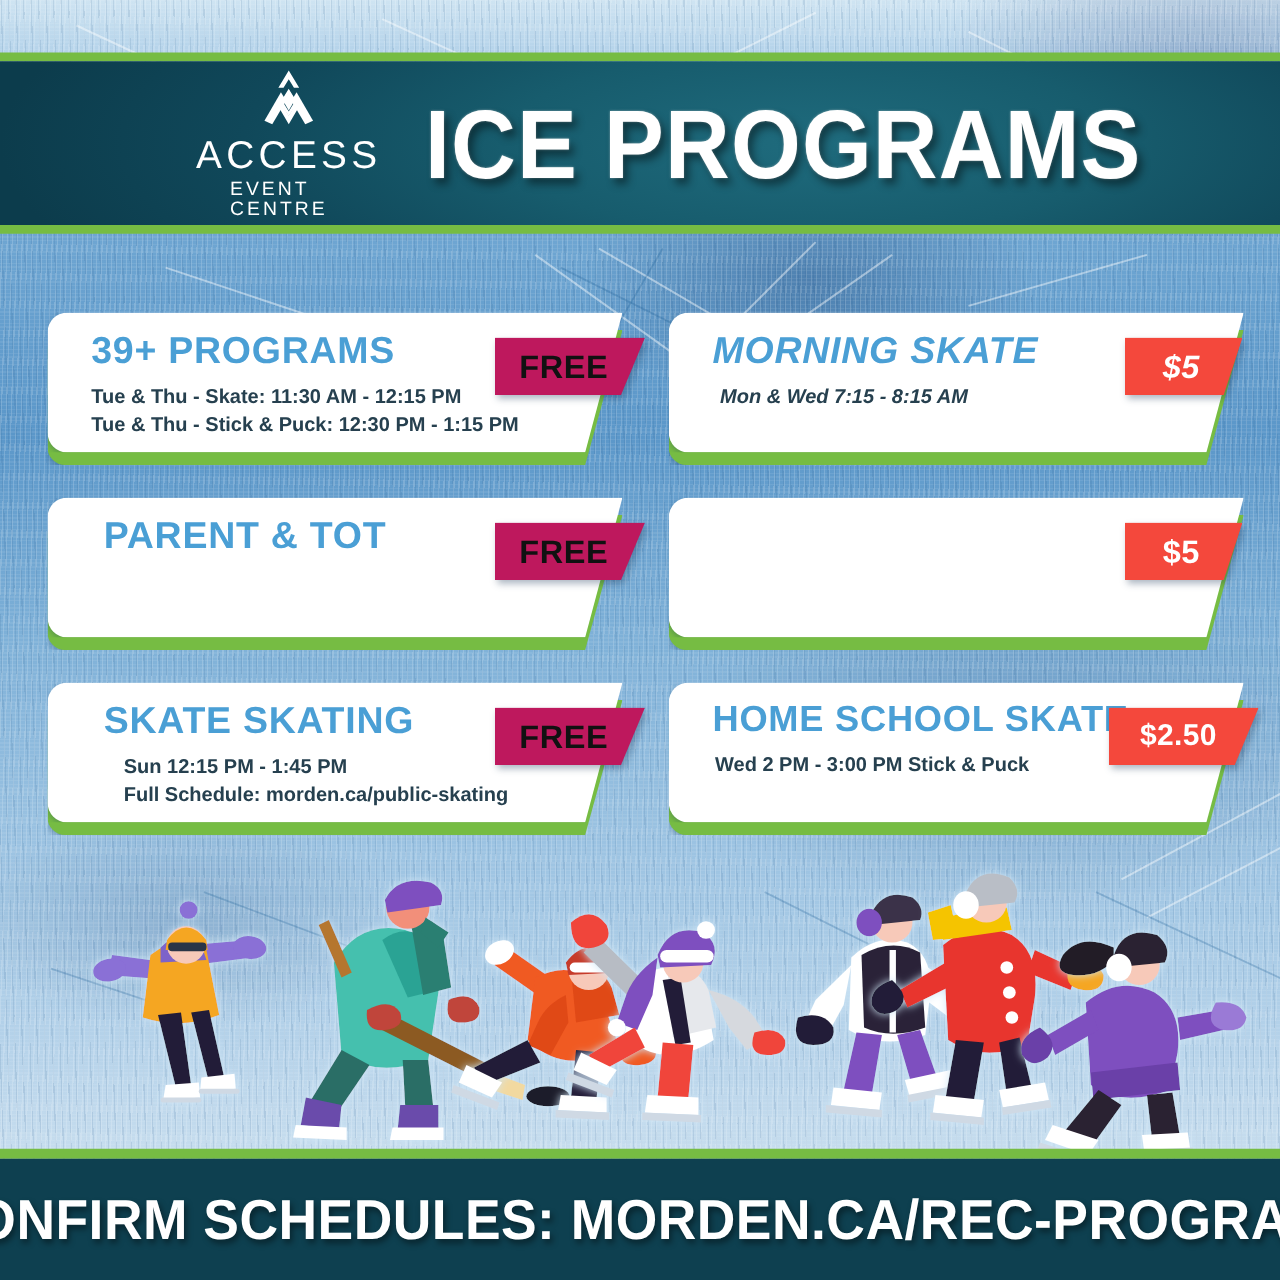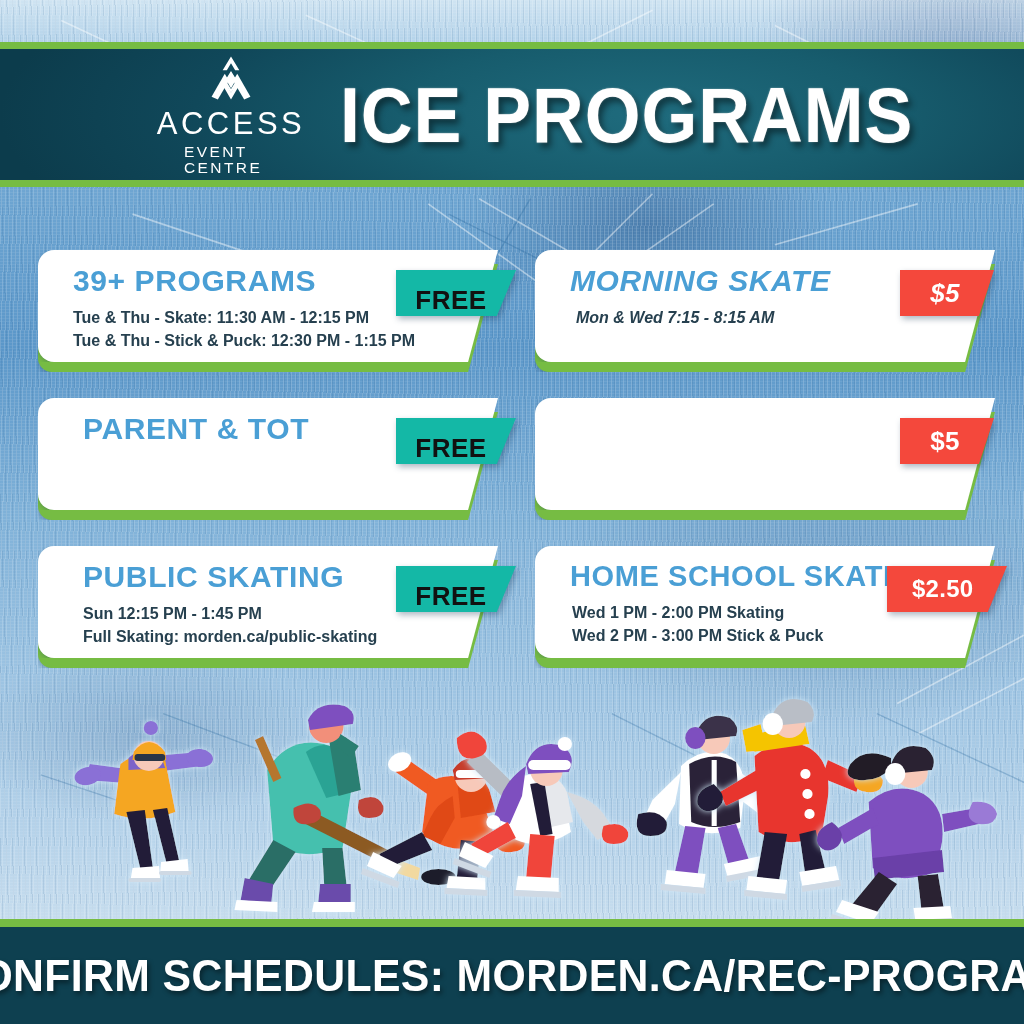--- a/index.html
+++ b/index.html
@@ -109,21 +109,21 @@
   
   .badge{
     position:absolute;height:46px;display:flex;align-items:center;
     justify-content:center;box-sizing:border-box;
     filter:drop-shadow(2px 3px 3px rgba(20,50,80,.35));
   }
   .badge-inner{
     width:100%;height:100%;display:flex;align-items:center;justify-content:center;
     clip-path:polygon(0 0, 100% 0, 84% 100%, 0 100%);
   }
-  .badge-free .badge-inner{background:#14b8a6;align-items:flex-end;}
+  .badge-free .badge-inner{background:#be185d;}
   .badge-free .badge-text{color:#111111;font-size:26px;font-weight:bold;letter-spacing:.5px;}
   .badge-price .badge-inner{background:#f4483c;}
   .badge-price .badge-text{color:#ffffff;font-size:26px;font-weight:bold;letter-spacing:.3px;}
   .badge-text{transform:translateX(-7%);white-space:nowrap;}
 
   
   .skaters{position:absolute;left:0;top:672px;width:100%;height:250px;}
   .skaters svg{display:block;width:100%;height:100%;}
 
   
@@ -252,40 +252,39 @@
         <div class="badge-inner">
             <span class="badge-text">$5</span>
           </div>
       </div>
     </div>
 
     <div class="card indent" style="left:28px;top:296px;">
       <div class="green-under"></div>
       <div class="white-body"></div>
       <div class="body-inner">
-        <div class="card-title">PUBLIC SKATING</div>
-        <div class="card-lines" style="margin-left:0;">
+        <div class="card-title">SKATE SKATING</div>
+        <div class="card-lines" style="margin-left:16px;">
           <div class="card-line">Sun 12:15 PM - 1:45 PM</div>
-          <div class="card-line">Full Skating: morden.ca/public-skating</div>
+          <div class="card-line">Full Schedule: morden.ca/public-skating</div>
         </div>
       </div>
       <div class="badge badge-free" style="left:368px;top:20px;width:120px;">
         <div class="badge-inner">
             <span class="badge-text">FREE</span>
           </div>
       </div>
     </div>
 
     <div class="card" style="left:525px;top:296px;">
       <div class="green-under"></div>
       <div class="white-body"></div>
       <div class="body-inner">
         <div class="card-title" style="font-size:29px;">HOME SCHOOL SKATE</div>
         <div class="card-lines" style="margin-left:2px;">
-          <div class="card-line">Wed 1 PM -  2:00 PM Skating</div>
           <div class="card-line">Wed 2 PM -  3:00 PM Stick &amp; Puck</div>
         </div>
       </div>
       <div class="badge badge-price" style="left:362px;top:20px;width:120px;">
         <div class="badge-inner">
             <span class="badge-text" style="font-size:24px;">$2.50</span>
           </div>
       </div>
     </div>
 

